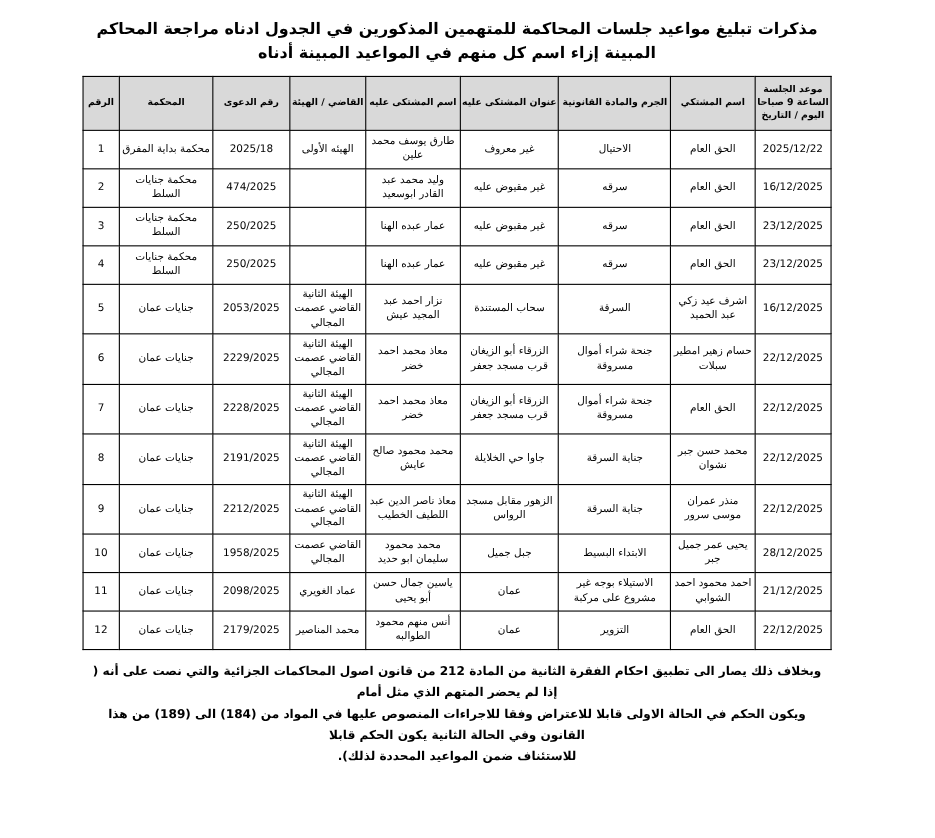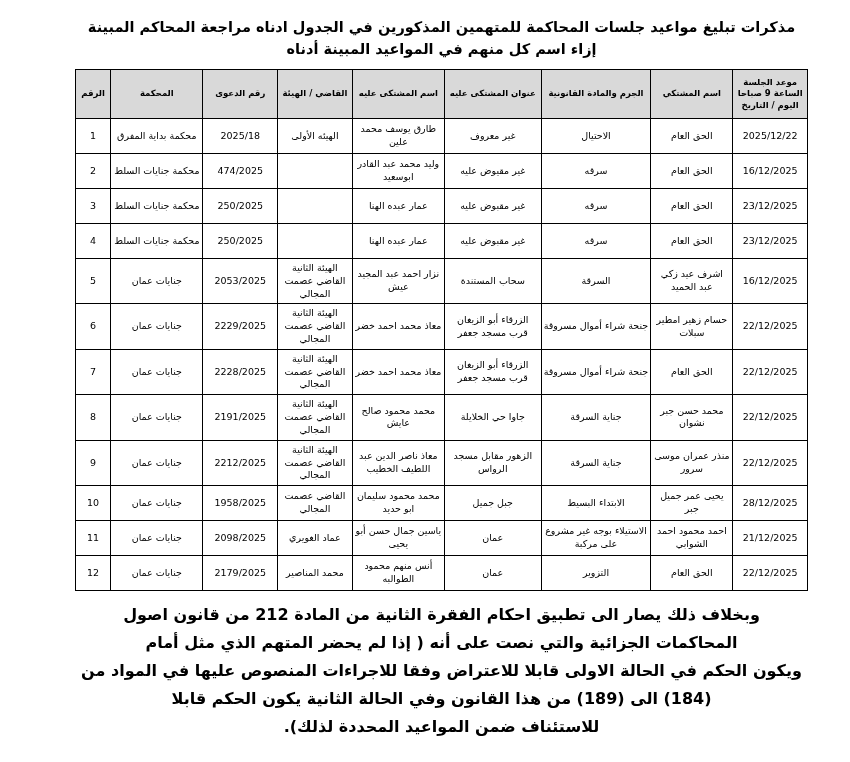--- a/index.html
+++ b/index.html
@@ -12,21 +12,21 @@
     height: 762px;
     font-family: "DejaVu Sans", "Liberation Sans", sans-serif;
     color: #000000;
     overflow: hidden;
   }
   .page {
     position: relative;
     width: 850px;
     height: 762px;
     box-sizing: border-box;
-    padding: 10px 42px 0 75px;
+    padding: 10px 94px 0 75px;
   }
   .doc-title {
     text-align: center;
     font-size: 14.5px;
     font-weight: bold;
     line-height: 1.55;
     margin: 6px 0 8px 0;
     letter-spacing: 0;
   }
   table.court-table {
@@ -62,21 +62,21 @@
   .col-charge { width: 15.0%; }
   .col-address { width: 13.2%; }
   .col-defendant { width: 12.6%; }
   .col-judge  { width: 10.2%; }
   .col-caseno { width: 10.2%; }
   .col-court  { width: 12.6%; }
   .col-seq    { width: 4.8%; }
 
   .footer-note {
     margin-top: 10px;
-    font-size: 16px;
+    font-size: 11px;
     font-weight: bold;
     line-height: 1.75;
     text-align: center;
     padding: 0 6px;
   }
   .footer-note p {
     margin: 0;
   }
 </style>
 </head>

